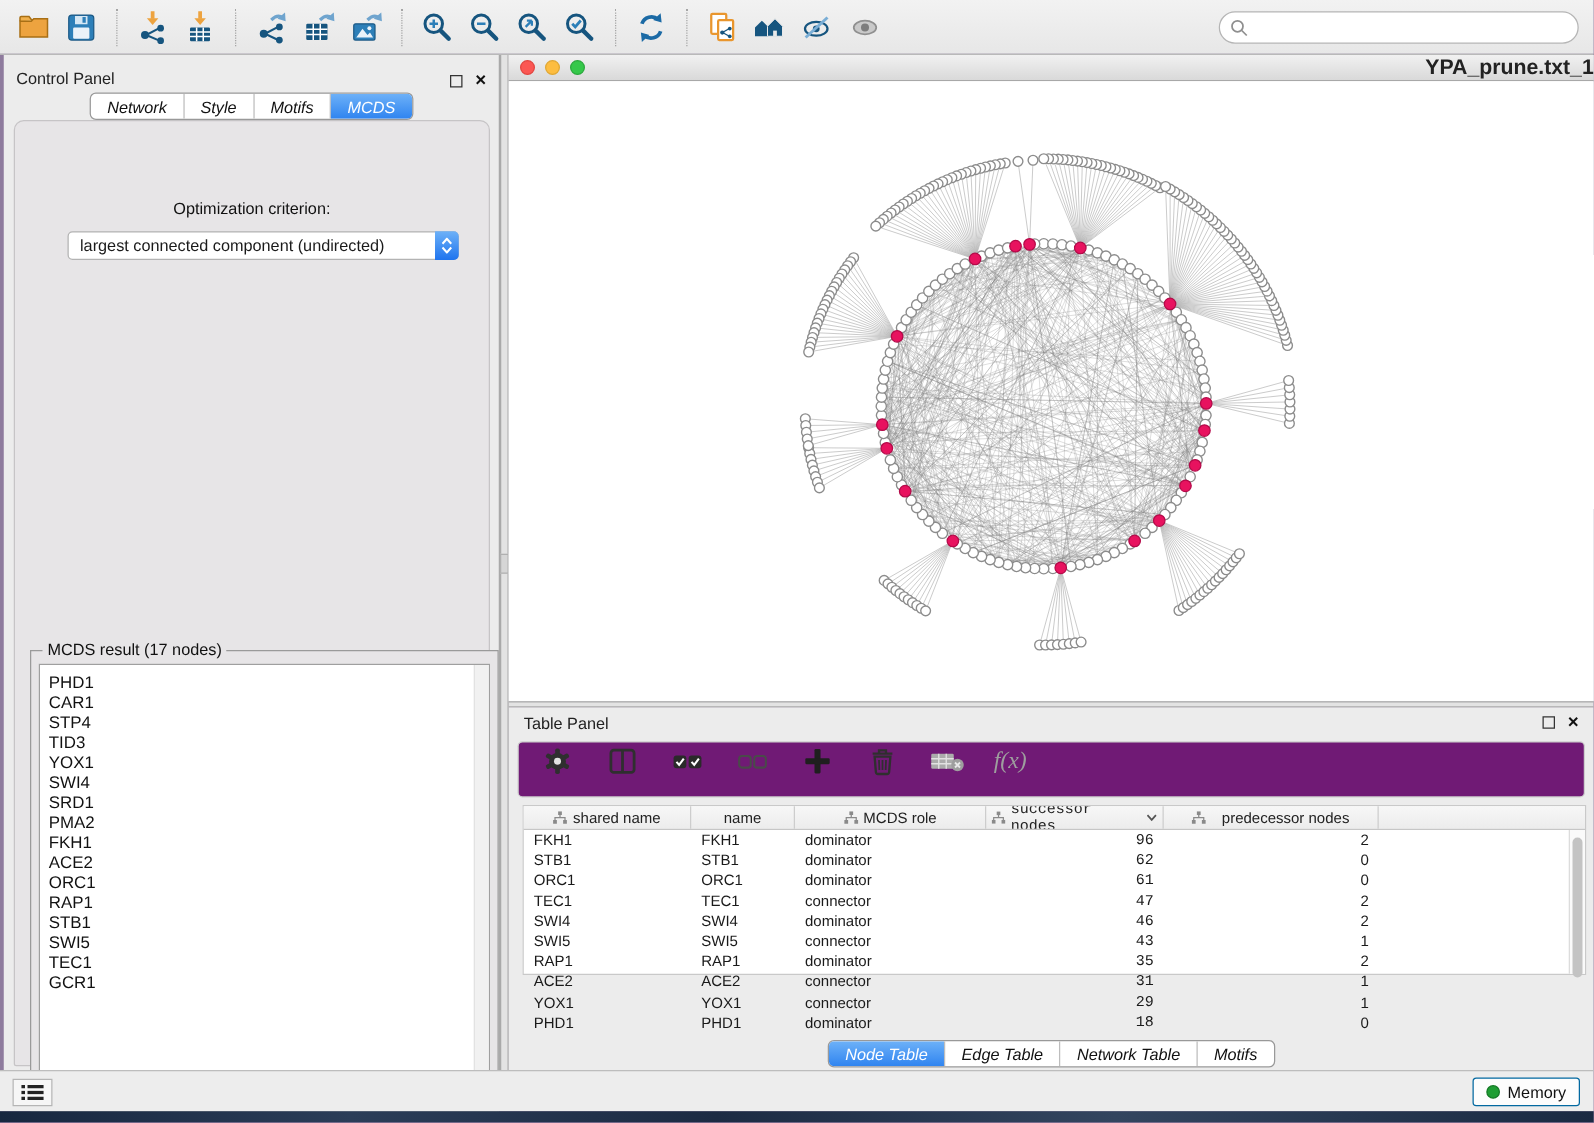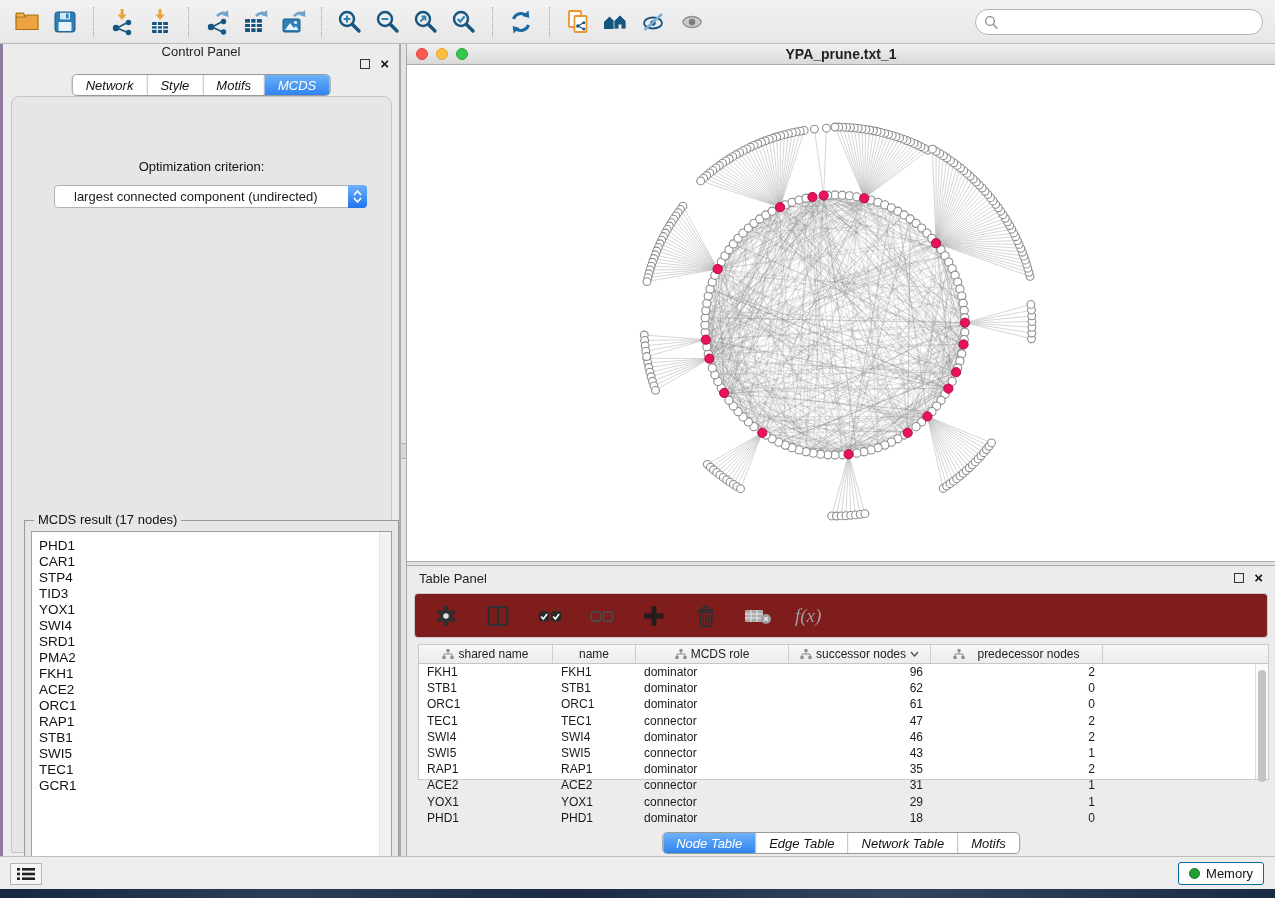--- a/index.html
+++ b/index.html
@@ -19,38 +19,38 @@
 
   
   .left-strip { position:absolute; left:0; top:44px; width:3px; height:812px; background:#8e7b9d; }
   .desktop-bottom { position:absolute; left:0; top:889px; width:1275px; height:9px;
     background:linear-gradient(90deg,#17273f,#2b3d58 22%,#1c2b43 45%,#33455f 70%,#1a2a42); }
 
   
   .control-panel { position:absolute; left:3px; top:44px; width:397px; height:812px;
     background:#ececec; border-right:1px solid #a9a9a9; }
   .panel-titlebar { position:absolute; left:0; top:0; width:100%; height:26px;
-    display:flex; align-items:center; padding:0 10px;flex-direction:column; }
+    display:flex; align-items:flex-end; padding:0 10px; }
   .panel-title { font-size:13px; color:#222; }
   .panel-title-icons { margin-left:auto; display:flex; align-items:center; gap:10px; }
   .float-box { width:10px; height:10px; border:1.6px solid #333; background:transparent; display:inline-block; }
   .close-x { font-size:15px; font-weight:bold; color:#111; line-height:10px; }
 
   .cp-tabs { position:absolute; left:50%; transform:translateX(-50%); top:30px; z-index:3; }
   .seg { display:inline-flex; border:1px solid #999; border-radius:5px; background:#fff; overflow:hidden; height:22px;font-style:italic; }
   .seg .tab { padding:2px 13px; font-size:13px; display:flex; align-items:center; border-right:1px solid #bdbdbd; color:#111; cursor:default; }
   .seg .tab:last-child { border-right:none; }
   .seg .tab.active { background:linear-gradient(#6db1f8,#2f84f0); color:#fff; }
 
   .cp-inner { position:absolute; left:8px; top:52px; width:381px; height:757px;
     background:#e7e5e7; border:1px solid #c6c4c6; border-radius:8px 8px 2px 2px; }
   .opt-label { position:absolute; left:0; top:62px; width:100%; text-align:center; font-size:13px; color:#111; }
   .dropdown { position:absolute; left:42px; top:88px; width:313px; height:23px; background:#fff;
     border:1px solid #b3b3b3; border-radius:4px; display:flex; align-items:center; }
-  .dropdown .dd-text { flex:1; padding-left:19px; font-size:13px; white-space:nowrap; overflow:hidden; }
+  .dropdown .dd-text { flex:1; padding-left:9px; font-size:13px; white-space:nowrap; overflow:hidden; }
   .dropdown .dd-stepper { width:19px; height:23px; margin-right:-1px; border-radius:0 4px 4px 0;
     background:linear-gradient(#6db1f8,#1f74ee); display:flex; flex-direction:column; align-items:center; justify-content:center; gap:1px; }
   .btn { background:linear-gradient(#ffffff,#f3f3f3); border:1px solid #adadad; border-radius:5px;
     font-size:13px; padding:3px 14px; color:#111; cursor:default; }
   .btn-row { position:absolute; left:0; top:121px; width:100%; display:flex; justify-content:center; gap:14px; }
   .btn.focus-ring { box-shadow:0 0 0 3px rgba(90,155,248,.65); }
 
   .mcds-box { position:absolute; left:12px; top:423px; width:375px; height:370px;
     border:1px solid #9a9a9a; background:#e7e5e7; }
   .mcds-legend { position:absolute; left:9px; top:-9px; background:#e7e5e7; padding:0 4px; font-size:13px; color:#111; }
@@ -68,37 +68,37 @@
 
   
   .net-window { position:absolute; left:407px; top:44px; width:868px; height:517px; background:#fff; }
   .net-titlebar { position:absolute; left:0; top:0; width:100%; height:21px;
     background:linear-gradient(#f1f1f1,#d9d9d9); border-bottom:1px solid #a8a8a8;
     display:flex; align-items:center; padding-left:9px; }
   .tl { width:12px; height:12px; border-radius:50%; margin-right:8px; }
   .tl.red { background:#fb5753; border:1px solid #e2453f; }
   .tl.yellow { background:#fdbd40; border:1px solid #e0a732; }
   .tl.green { background:#35c84a; border:1px solid #2aa83c; }
-  .net-title { position:absolute; left:0; width:100%; text-align:center; font-size:14px; font-weight:600; color:#222; }
+  .net-title { position:absolute; left:0; width:100%; text-align:right; font-size:17px; font-weight:600; color:#222; }
   .net-canvas { position:absolute; left:0; top:21px; width:868px; height:496px; background:#fff; }
 
   
   .h-divider { position:absolute; left:407px; top:561px; width:868px; height:5px; background:#e3e3e3; border-top:1px solid #ababab; border-bottom:1px solid #ababab; }
   .table-panel { position:absolute; left:407px; top:566px; width:868px; height:290px; background:#ececec; }
   .tp-titlebar { position:absolute; left:0; top:0; width:100%; height:24px; display:flex; align-items:center; padding:0 12px; }
-  .tp-toolbar { position:absolute; left:7px; top:27px; width:854px; height:45px; background:#7f1d1d;
-    border:1px solid #cdcdcd; border-radius:4px; display:flex; align-items:center; padding-left:16px; gap:22px; }
+  .tp-toolbar { position:absolute; left:7px; top:27px; width:854px; height:45px; background:#701a75;
+    border:1px solid #cdcdcd; border-radius:4px; display:flex; align-items:flex-start; padding-left:16px; gap:22px; }
   .tp-icon { display:flex; align-items:center; justify-content:center; width:30px; height:30px; cursor:default; }
   .fx-label { font-family:"Liberation Serif", serif; font-style:italic; font-size:19px; color:#9e9e9e; }
 
   .node-table { position:absolute; left:11px; top:78px; width:851px; height:136px; background:#fff; border:1px solid #c9c9c9; }
   .nt-header { display:flex; height:19px; background:linear-gradient(#f7f7f7,#ececec); border-bottom:1px solid #c6c6c6; }
   .th { display:flex; align-items:center; justify-content:center; gap:4px; font-size:12px; color:#222;
     border-right:1px solid #cdcdcd; padding:0 4px; overflow:hidden; }
-  .c0{width:134px;} .c1{width:83px;} .c2{width:153px;} .c3{width:142px;} .c4{width:172px;gap:12px;} .cf{flex:1; border-right:none;}
+  .c0{width:134px;} .c1{width:83px;} .c2{width:153px;} .c3{width:142px;font-family:Liberation Mono, monospace;} .c4{width:172px;gap:12px;} .cf{flex:1; border-right:none;}
   .tr { display:flex; height:16.2px; }
   .td { font-size:12px; line-height:16.2px; padding:0 8px; white-space:nowrap; overflow:hidden; }
   .td.num { text-align:right; }
   .nt-scroll { position:absolute; right:0; top:19px; width:13px; bottom:0; background:#fafafa; border-left:1px solid #dcdcdc; }
   .nt-thumb { position:absolute; left:2px; top:6px; width:8px; height:112px; background:#c3c3c3; border-radius:4px; }
 
   .tp-tabs { position:absolute; left:50%; transform:translateX(-50%); top:266px; }
 
   
   .status-bar { position:absolute; left:0; top:856px; width:1275px; height:33px; background:#ededed; border-top:1px solid #bdbdbd; }

